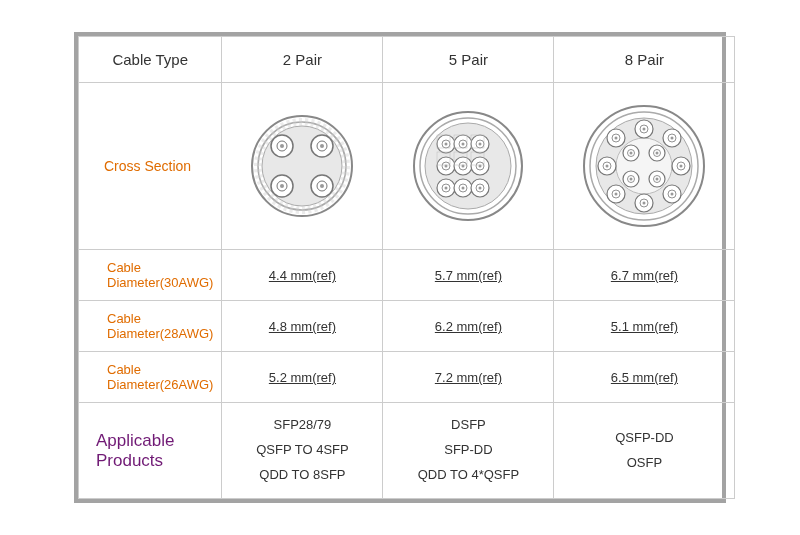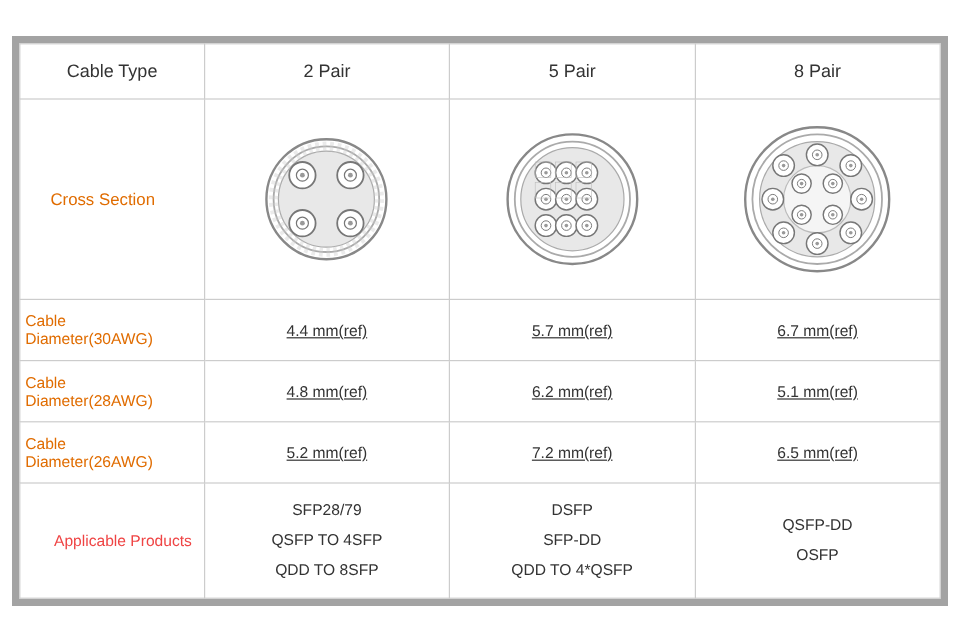--- a/index.html
+++ b/index.html
@@ -7,44 +7,44 @@
       font-family: Arial, sans-serif;
       background: #fff;
       display: flex;
       justify-content: center;
       align-items: center;
       width: 800px;
       min-height: 535px;
       padding: 10px;
     }
     .table-container {
-      width: 780px;
+      width: 652px;
       border-collapse: collapse;
-      border: 6px solid #a3a3a3;
+      border: 4px solid #a3a3a3;
     }
     table {
       width: 100%;
       border-collapse: collapse;
     }
     th, td {
       border: 1px solid #ccc;
       text-align: center;
       vertical-align: middle;
       padding: 10px 8px;
     }
     th {
       font-weight: normal;
       font-size: 15px;
       color: #333;
       padding: 14px 8px;
     }
     .col-label {
       width: 20%;
       text-align: left;
-      padding-left: 4px;
+      padding-left: 28px;
       color: #e06c00;
       font-size: 13px;
     }
     .col-value {
       width: 26.6%;
       color: #333;
       font-size: 13px;
       text-decoration: underline;
     }
     .header-row th {
@@ -54,24 +54,24 @@
     .cross-section-row td {
       padding: 18px 25px;
     }
     .cross-section-label {
       color: #e06c00;
       font-size: 14px;
       text-align: left;
       padding-left: 12px;
     }
     .applicable-label {
-      color: #ef4444;
-      font-size: 13px;
+      color: #701a75;
+      font-size: 17px;
       text-align: left;
-      padding-left: 28px;
+      padding-left: 17px;
       vertical-align: middle;
     }
     .applicable-cell {
       vertical-align: middle;
       line-height: 1.9;
       font-size: 13px;
       color: #333;
     }
     
     .cable-svg {

